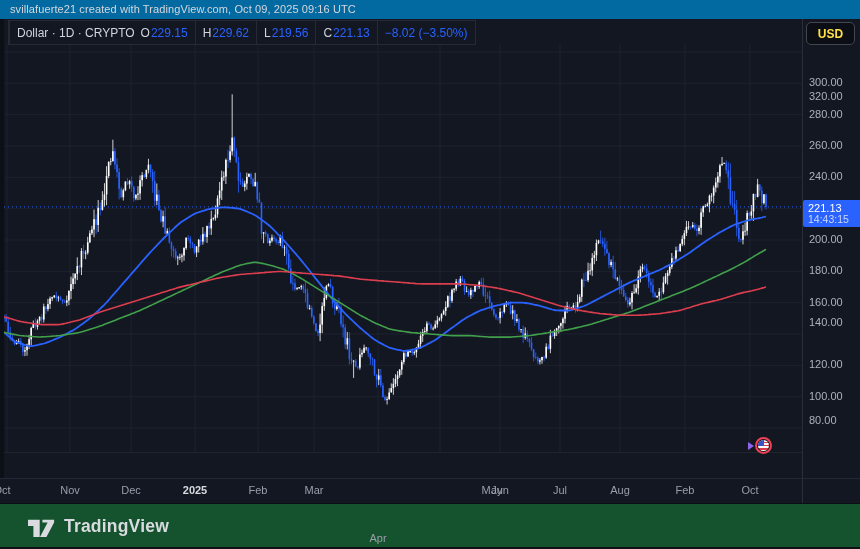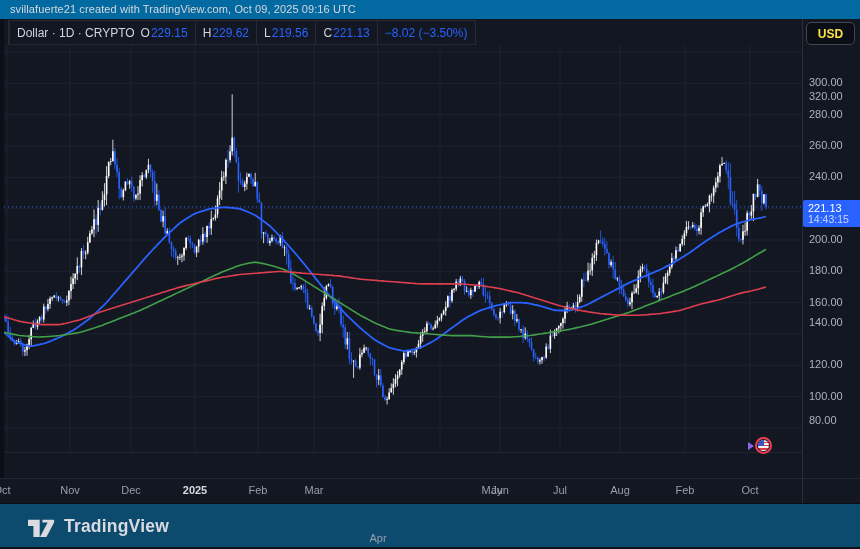--- a/index.html
+++ b/index.html
@@ -39,21 +39,21 @@
   .tl{position:absolute;top:5px;transform:translateX(-50%);font-size:11px;color:#9b9eab;}
   .tl.bold{color:#d8dae0;font-weight:bold;}
   
   #event-marker{left:748px;top:437px;display:flex;align-items:center;gap:1px;z-index:4;}
   #event-cursor{width:0;height:0;border-left:6px solid #8d63f0;border-top:4px solid transparent;border-bottom:4px solid transparent;}
   #event-ring{width:13px;height:13px;border:2px solid #ef4153;border-radius:50%;background:#131722;display:flex;align-items:center;justify-content:center;}
   #event-flag{width:11px;height:11px;border-radius:50%;overflow:hidden;position:relative;
     background:repeating-linear-gradient(#f5f6f8 0 1.6px,#d93a47 1.6px 3.2px);}
   #event-flag::after{content:"";position:absolute;left:0;top:0;width:6px;height:6px;background:#3753c5;}
   
-  #footer{left:0;top:503px;width:860px;height:46px;background:#0c4a6e;border-top:1px solid #0c0e13;
+  #footer{left:0;top:503px;width:860px;height:46px;background:#14532d;border-top:1px solid #0c0e13;
     display:flex;align-items:center;box-sizing:border-box;}
   #footer-inner{display:flex;align-items:center;gap:9px;margin-left:28px;}
   #brand-name{color:#d9dbe0;font-size:17.5px;font-weight:bold;letter-spacing:.2px;}
   #footer-strip{left:0;top:547px;width:860px;height:2px;background:#0f1116;}
 </style>
 </head>
 <body>
 
 <div class="abs" id="top-bar">
   <span>svillafuerte21 created with TradingView.com, Oct 09, 2025 09:16 UTC</span>

